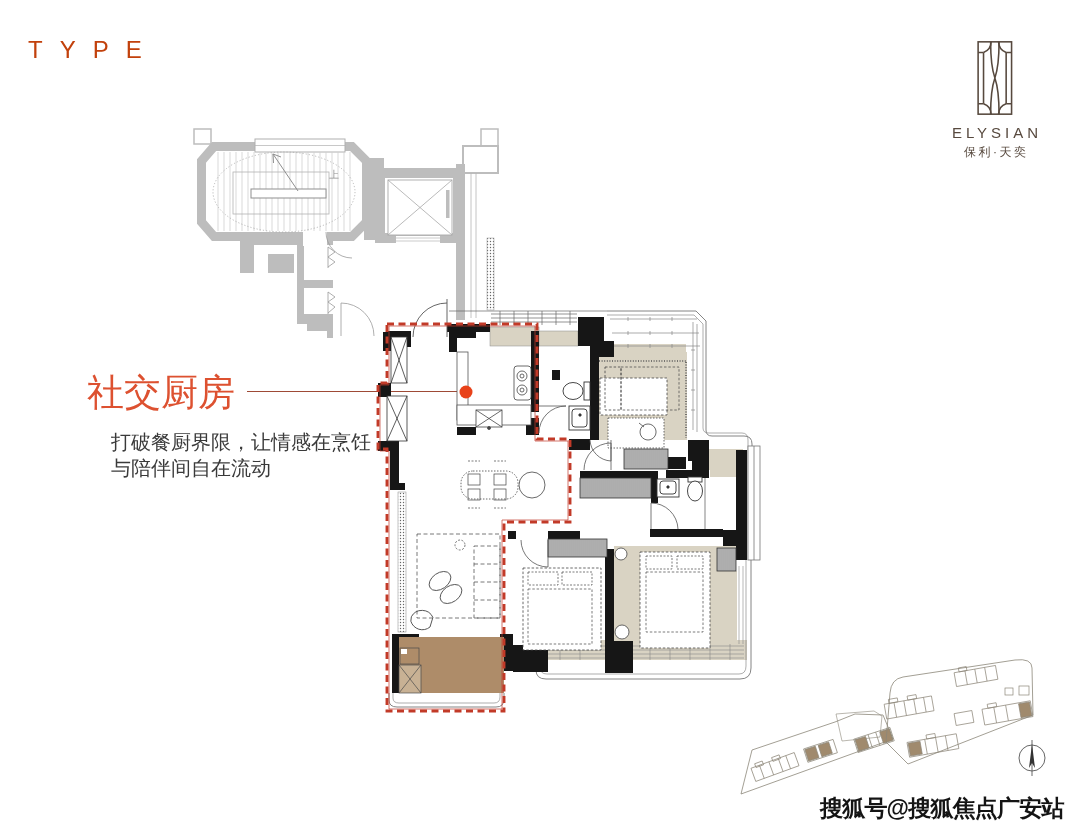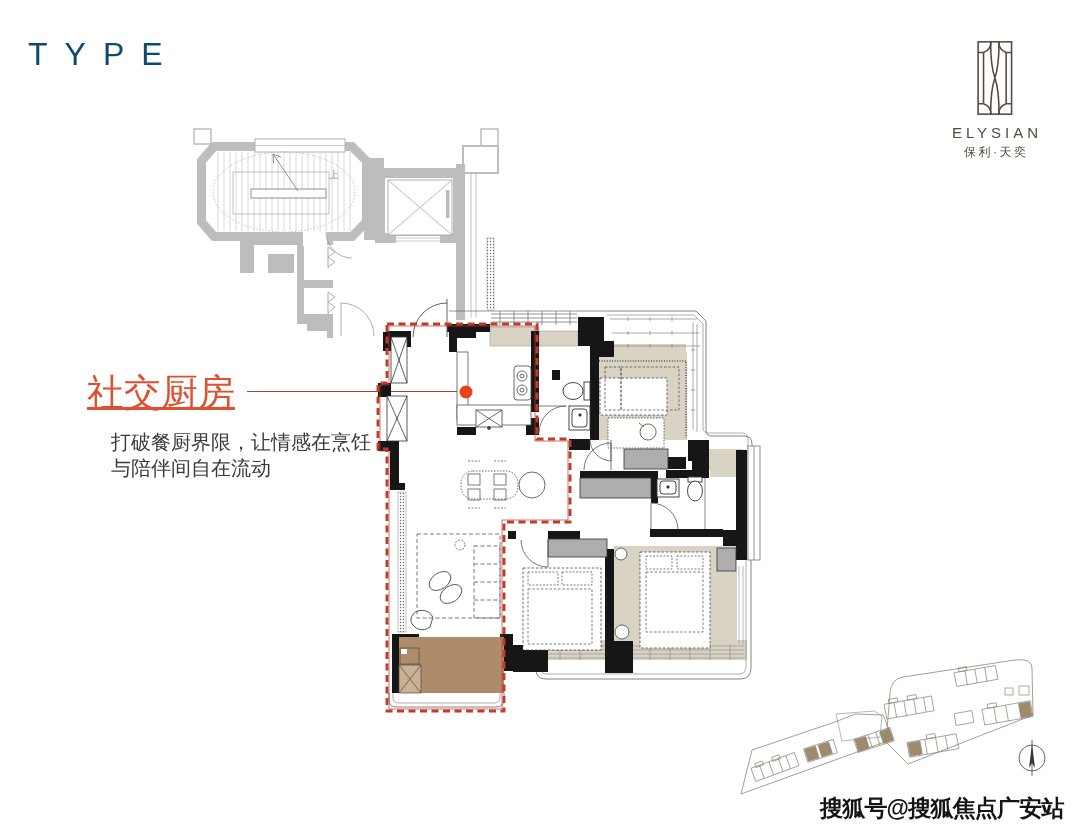--- a/index.html
+++ b/index.html
@@ -2,40 +2,40 @@
 <html><head>
 <meta charset="utf-8">
 <style>
   html,body{margin:0;padding:0;background:#ffffff;width:1080px;height:830px;overflow:hidden;}
   body{font-family:"Liberation Sans", sans-serif;position:relative;}
   .abs{position:absolute;}
 </style>
 </head>
 <body>
 
-<div class="abs" style="left:28px;top:36px;font-size:32px;color:#0c4a6e;letter-spacing:17px;font-weight:500;">TYPE</div>
+<div class="abs" style="left:28px;top:36px;font-size:24px;color:#c2410c;letter-spacing:17px;font-weight:500;">TYPE</div>
 
 <div class="abs" style="left:900px;top:41px;width:190px;text-align:center;color:#57493e;">
 
   <svg width="36" height="74" viewBox="0 0 34 71" style="display:block;margin:0 auto;">
     <g fill="none" stroke="#57493e" stroke-width="1.5">
       <rect x="0.8" y="0.8" width="32.1" height="69.4"></rect>
       <path d="M0.8,11 H6 M27.7,11 H32.9 M0.8,60.2 H6 M27.7,60.2 H32.9"></path>
       <path d="M6,11 V60.2 M27.7,11 V60.2"></path>
       <path d="M13.3,0.8 Q13,8.6 6,11 M20.4,0.8 Q20.7,8.6 27.7,11 M13.3,70.2 Q13,62.6 6,60.2 M20.4,70.2 Q20.7,62.6 27.7,60.2"></path>
       <path d="M12.8,0.8 Q12.8,24 16.9,35.5 Q12.8,47 12.8,70.2 M20.9,0.8 Q20.9,24 16.9,35.5 Q20.9,47 20.9,70.2"></path>
     </g>
   </svg>
 
   <div style="margin-top:9px;font-size:15px;letter-spacing:4px;text-indent:4px;">ELYSIAN</div>
 
   <div style="margin-top:3px;font-size:12px;letter-spacing:2.5px;text-indent:2.5px;">保利·天奕</div>
 </div>
 
-<div class="abs" style="left:87px;top:368px;font-size:37px;color:#dd5130;font-weight:500;letter-spacing:0px;text-decoration:underline;">社交厨房</div>
+<div class="abs" style="left:87px;top:368px;font-size:37px;color:#dd5130;font-weight:500;letter-spacing:0px;">社交厨房</div>
 
 <div class="abs" style="left:247px;top:391px;width:214px;height:1px;background:#9e4a36;"></div>
 
 <div class="abs" style="left:87px;top:429px;font-size:20px;line-height:26px;color:#3a3a3a;margin-left:24px;">打破餐厨界限，让情感在烹饪<br>与陪伴间自在流动</div>
 
 <svg class="abs" style="left:0;top:0;" width="1080" height="830" viewBox="0 0 1080 830">
 <defs>
   <pattern id="vhatch" width="4" height="4" patternUnits="userSpaceOnUse">
     <rect width="4" height="4" fill="#ffffff"></rect>
     <path d="M1,0 V4 M3,0 V4" stroke="#4a4a4a" stroke-width="0.9"></path>

